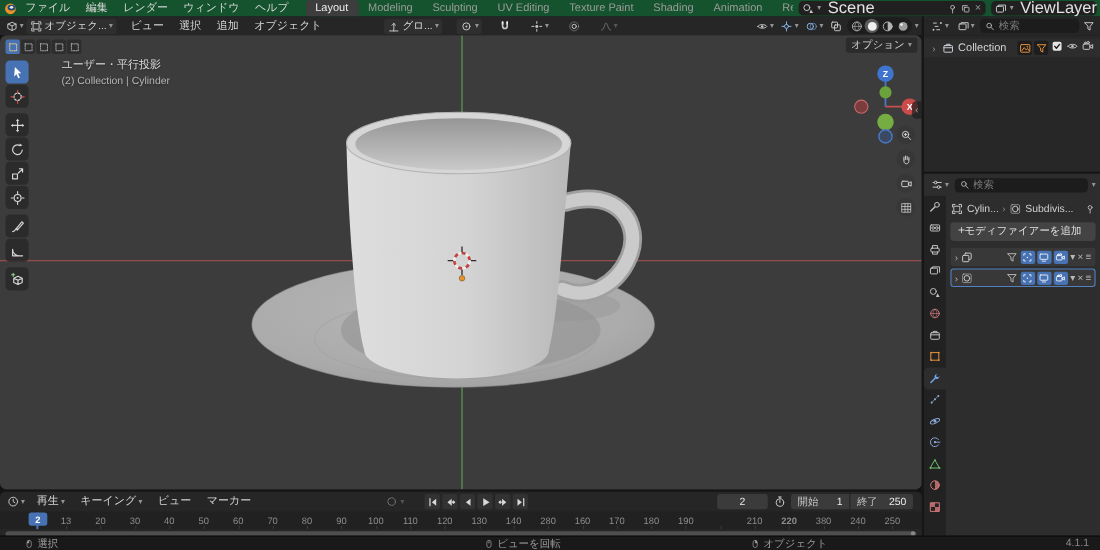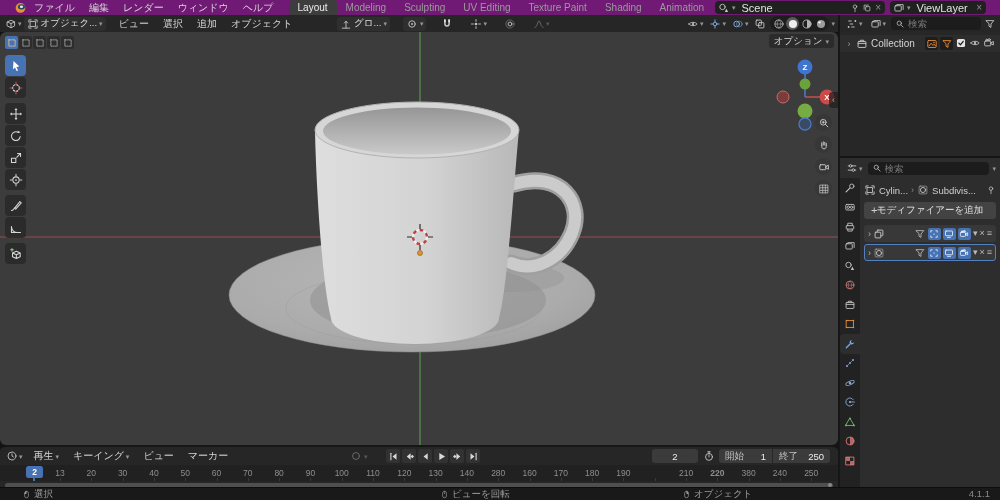--- a/index.html
+++ b/index.html
@@ -5,37 +5,37 @@
 *{box-sizing:border-box;margin:0;padding:0;user-select:none}
 html,body{width:1000px;height:500px;overflow:hidden}
 body{background:#131313;font-family:"Liberation Sans","DejaVu Sans",sans-serif;color:#d2d2d2;position:relative}
 .ic{display:inline-flex;width:12px;height:12px;flex:none}
 .ic svg{display:block;width:100%;height:100%}
 .ic.lg{width:13px;height:13px}
 .ic.sm{width:10px;height:10px}
 .arr{color:#949494;font-size:7px;line-height:1;flex:none}
 .region{position:absolute}
 
-.topbar{left:0;top:0;width:1000px;height:15px;background:#701a75;display:flex;align-items:center;padding:0 14px}
+.topbar{left:0;top:0;width:1000px;height:15px;background:#14532d;display:flex;align-items:center;padding:0 3px}
 .mitem{font-size:10px;color:#d6d6d6;padding:0 7px;line-height:15px;white-space:nowrap}
 .wtabs{display:flex;flex:1;overflow:hidden;margin-left:8px;height:15px;align-items:flex-end}
 .wtab{font-size:10px;color:#9b9b9b;padding:1px 9px 1px;white-space:nowrap;border-radius:4px 4px 0 0;line-height:13px}
 .wtab.active{background:#3d3d3d;color:#ededed}
 .idw{display:flex;align-items:center;background:#202020;border-radius:4px;height:13px;padding:0 3px;gap:2px;margin-left:5px;flex:none}
-.idw .idtext{font-size:11px;color:#e2e2e2;padding:0 4px;flex:1}
+.idw .idtext{font-size:15px;color:#e2e2e2;padding:0 4px;flex:1}
 .xbtn{color:#8f8f8f;font-size:10px;line-height:10px;padding:0 1px}
 
 .row2{left:0;top:15px;width:1000px;height:17px;background:#262626;display:flex}
 .vh{width:838px;position:relative;display:flex;align-items:center;padding:0 3px}
 .oh{width:162px;display:flex;align-items:center;border-left:2px solid #161616;padding:0 4px;gap:3px;background:#262626}
 .wgt{display:inline-flex;align-items:center;gap:2px;background:#2f2f2f;border-radius:3px;height:14px;padding:0 3px;white-space:nowrap;flex:none}
 .wgt .lbl{font-size:9.5px;color:#dcdcdc}
 .hmenus{display:flex;margin-left:6px}
 .hmenus .mitem{line-height:17px}
-.hcenter{position:absolute;left:337px;display:flex;align-items:flex-end;gap:13px}
+.hcenter{position:absolute;left:349px;display:flex;align-items:flex-end;gap:13px}
 .hright{position:absolute;right:3px;display:flex;align-items:center;gap:2px}
 .iconbtn{display:inline-flex;align-items:center;gap:1px;padding:0 2px;height:14px;flex:none}
 .dim{opacity:.45}
 .shgroup{display:flex;background:#1d1d1d;border-radius:8px;padding:1px 2px;gap:1px;align-items:center}
 .shbtn{width:13px;height:13px;border-radius:7px;display:flex;align-items:center;justify-content:center}
 .shbtn.active{background:#5a5a5a}
 .field{display:flex;align-items:center;background:#1c1c1c;border-radius:4px;height:13px;padding:0 4px;gap:3px;flex:1;min-width:0}
 .field input{background:none;border:none;outline:none;color:#d8d8d8;font-size:9.5px;width:100%}
 .field input::placeholder{color:#7a7a7a}
 
@@ -436,20 +436,24 @@
         </span>
       </span>
       <span class="mtool">
         <span class="ic">
           <svg viewBox="0 0 16 16" fill="none" stroke-width="1.2" stroke-linecap="round" stroke-linejoin="round">
             <rect x="3" y="3" width="10" height="10" stroke="#b9b9b9" stroke-dasharray="2 1.6"></rect>
           </svg>
         </span>
       </span>
     </div>
+  <div class="vptext">
+    <div>ユーザー・平行投影</div>
+    <div class="sub">(2) Collection | Cylinder</div>
+  </div>
   <div class="toolbar">
       <div class="tbtn active">
         <span class="ic">
           <svg viewBox="0 0 16 16" fill="none" stroke-width="1.2" stroke-linecap="round" stroke-linejoin="round">
             <path d="M5.2 2.2 11.8 8.6 8.4 9l2 4-1.7.8-1.9-4-2.4 2.3Z" fill="#ffffff"></path>
           </svg>
         </span>
       </div>
       <div class="tbtn">
         <span class="ic">

